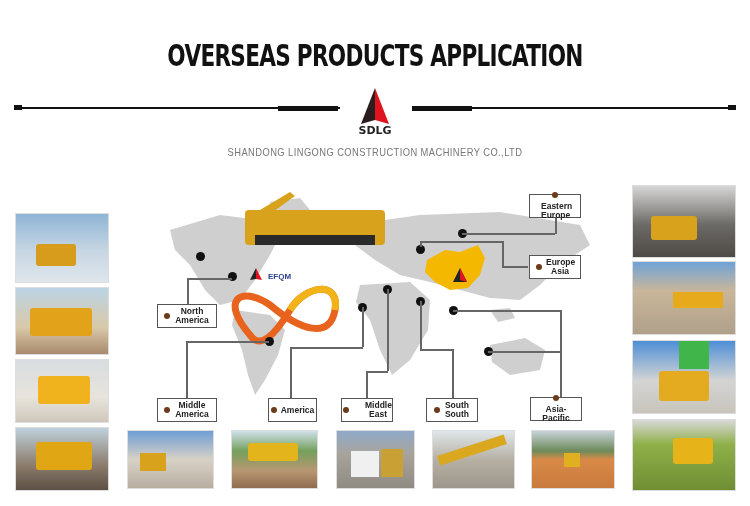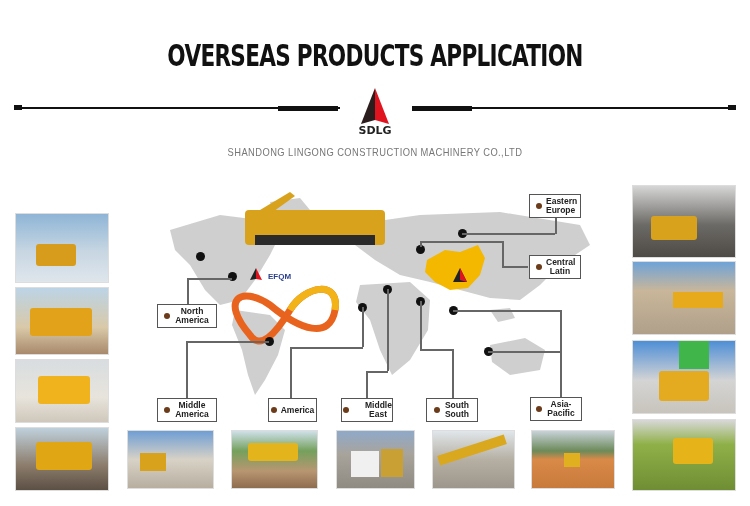--- a/index.html
+++ b/index.html
@@ -166,24 +166,24 @@
   <span>America</span>
 </div>
 <div class="label-box" style="left:341px;top:398px;width:50px;height:22px;">
   <span class="dot"></span>
   <span style="width:26px;margin-left:12px;">Middle East</span>
 </div>
 <div class="label-box" style="left:426px;top:398px;width:50px;height:22px;">
   <span class="dot"></span>
   <span style="width:26px;">South South</span>
 </div>
-<div class="label-box" style="left:530px;top:397px;width:50px;height:22px;">
+<div class="label-box" style="left:530px;top:397px;width:50px;height:22px;flex-direction:column;">
   <span class="dot"></span>
   <span style="width:30px;">Asia-Pacific</span>
 </div>
-<div class="label-box" style="left:529px;top:194px;width:50px;height:22px;">
+<div class="label-box" style="left:529px;top:194px;width:50px;height:22px;flex-direction:column;">
   <span class="dot"></span>
   <span style="width:28px;">Eastern Europe</span>
 </div>
 <div class="label-box" style="left:529px;top:255px;width:50px;height:22px;">
   <span class="dot"></span>
-  <span style="width:28px;">Central Latin</span>
+  <span style="width:28px;">Europe Asia</span>
 </div>
 
 </body></html>

